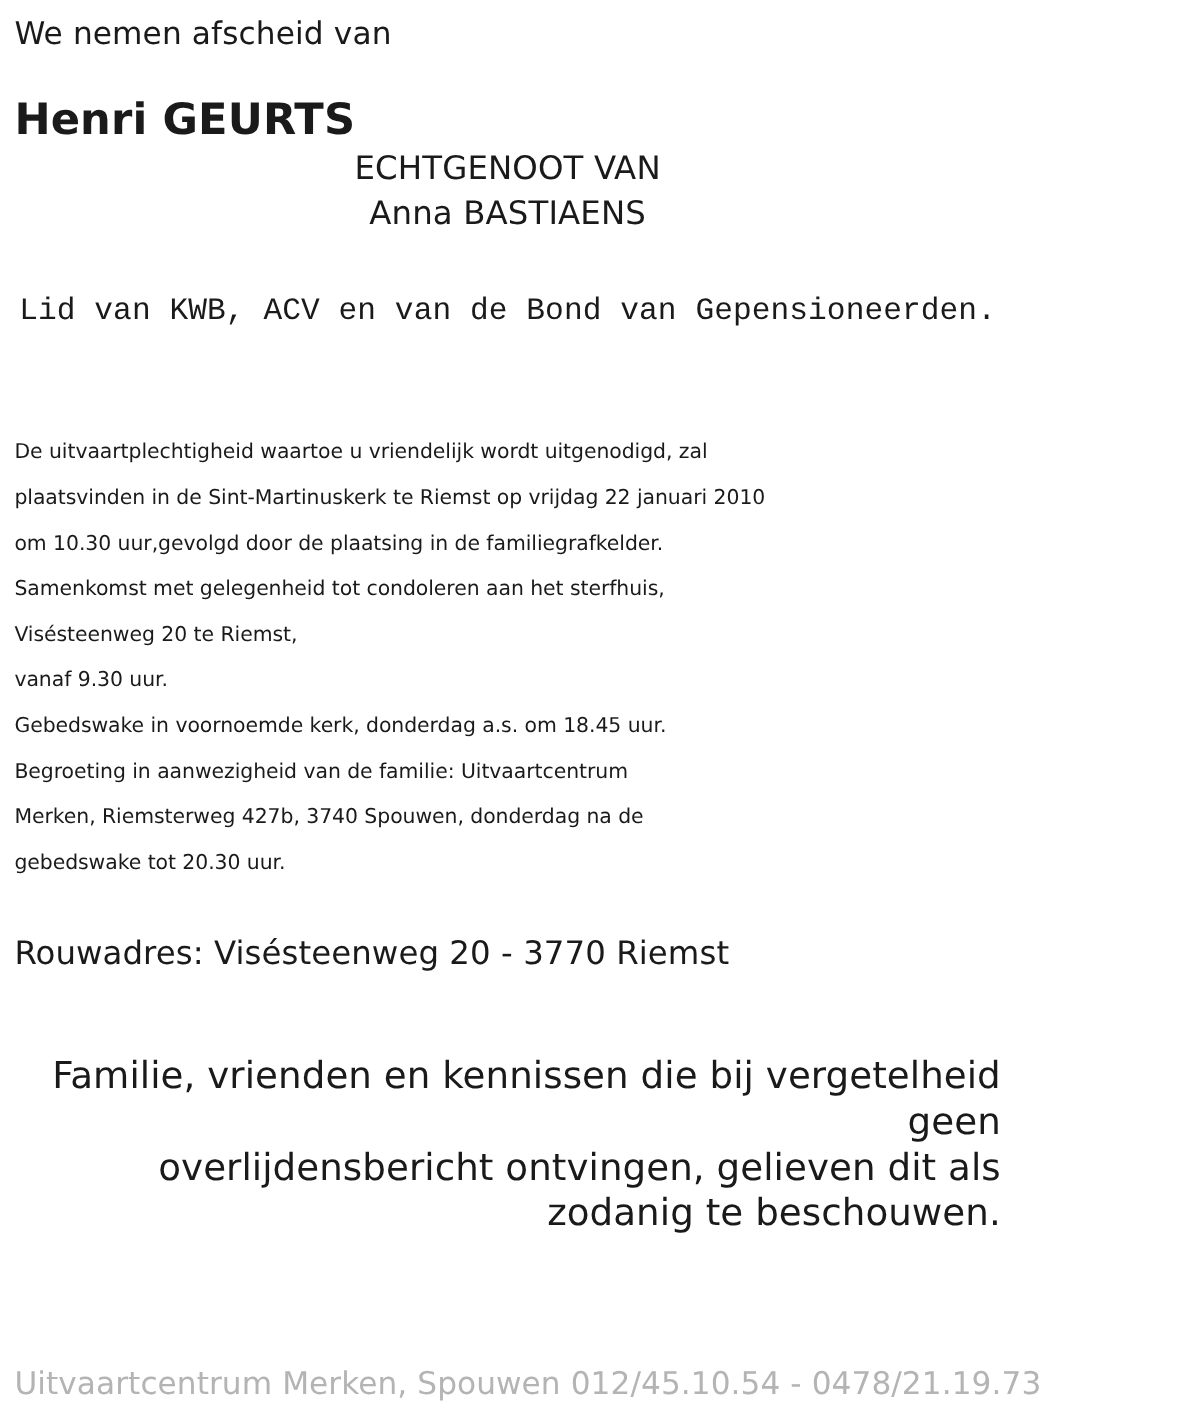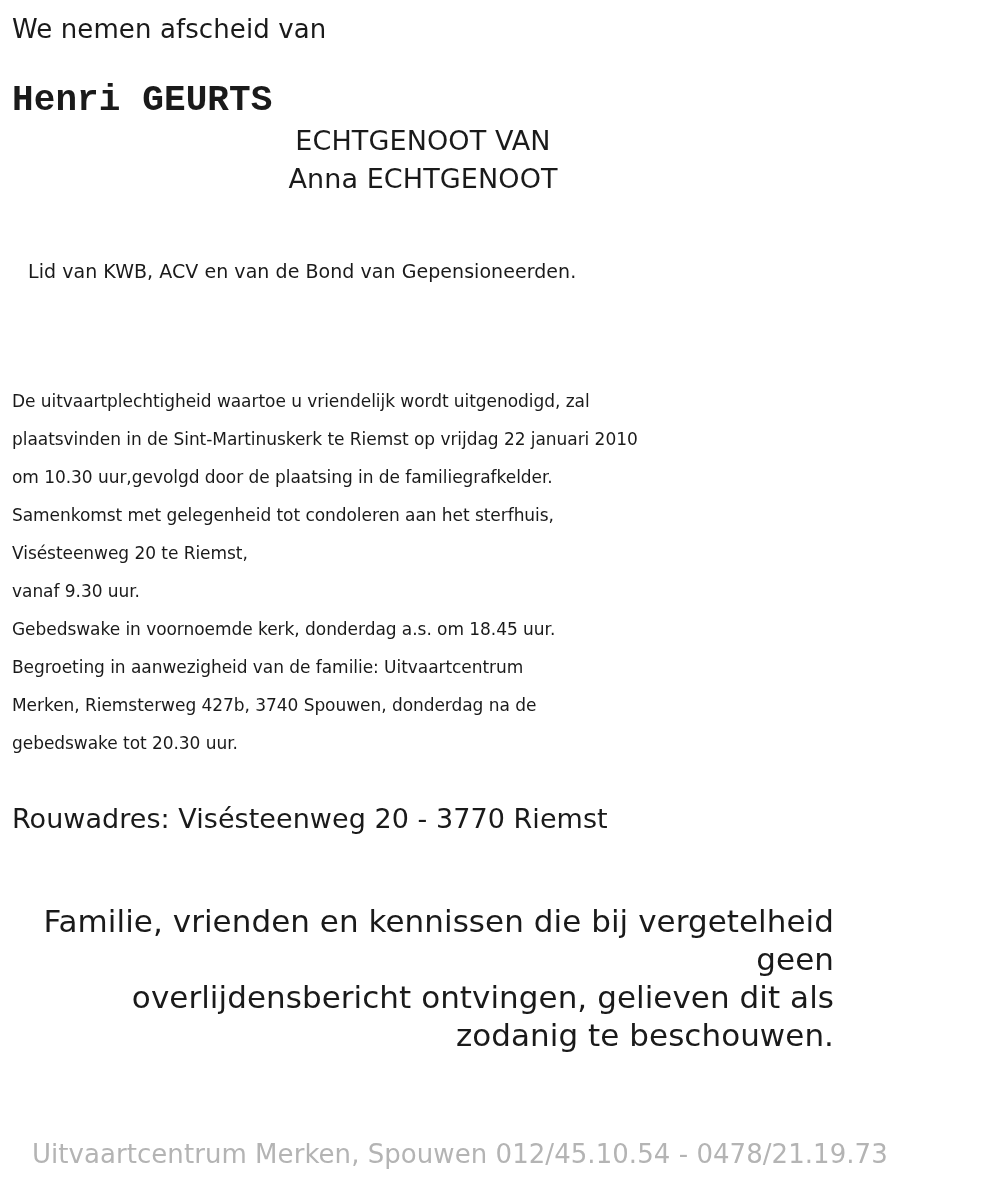--- a/index.html
+++ b/index.html
@@ -32,37 +32,37 @@
 
   .spacer-lg { height: 32px; }
   .spacer-md { height: 38px; }
 
   .deceased-name {
     font-size: 36px;
     font-weight: bold;
     line-height: 42px;
     letter-spacing: 0.1px;
     margin: 0;
-    font-family: Liberation Mono, monospace;
   }
 
   .relation-line,
   .partner-name {
     font-size: 27px;
     line-height: 38px;
     letter-spacing: 0.1px;
     text-align: center;
   }
 
   .body-par {
-    font-size: 19px;
+    font-size: 26px;
     line-height: 38px;
     letter-spacing: 0.05px;
     white-space: pre-line;
-    margin: 16px;
+    margin: 4px;
+    font-family: Liberation Mono, monospace;
   }
 
   .wide-par {
     font-size: 17px;
     line-height: 38px;
     letter-spacing: -0.05px;
     white-space: pre-line;
     margin: 0;
   }
 
@@ -83,37 +83,36 @@
 
   .footer-credit {
     position: absolute;
     left: 12px;
     bottom: 18px;
     font-size: 26px;
     line-height: 34px;
     color: #b4b4b4;
     letter-spacing: 0.05px;
     white-space: nowrap;
-    margin-left: 20px;
   }
 </style>
 </head>
 <body>
 
 <div class="page">
 
   <div class="intro-line">We nemen afscheid van</div>
 
   <div class="spacer-lg"></div>
 
   <h1 class="deceased-name">Henri GEURTS</h1>
 
   <div class="relation-line">ECHTGENOOT VAN</div>
 
-  <div class="partner-name">Anna ECHTGENOOT</div>
+  <div class="partner-name">Anna BASTIAENS</div>
 
   <div class="spacer-md"></div>
 
   <p class="body-par">Lid van KWB, ACV en van de Bond van Gepensioneerden.</p>
 
   <div class="spacer-md"></div>
 
 
   <div class="spacer-md"></div>
 

